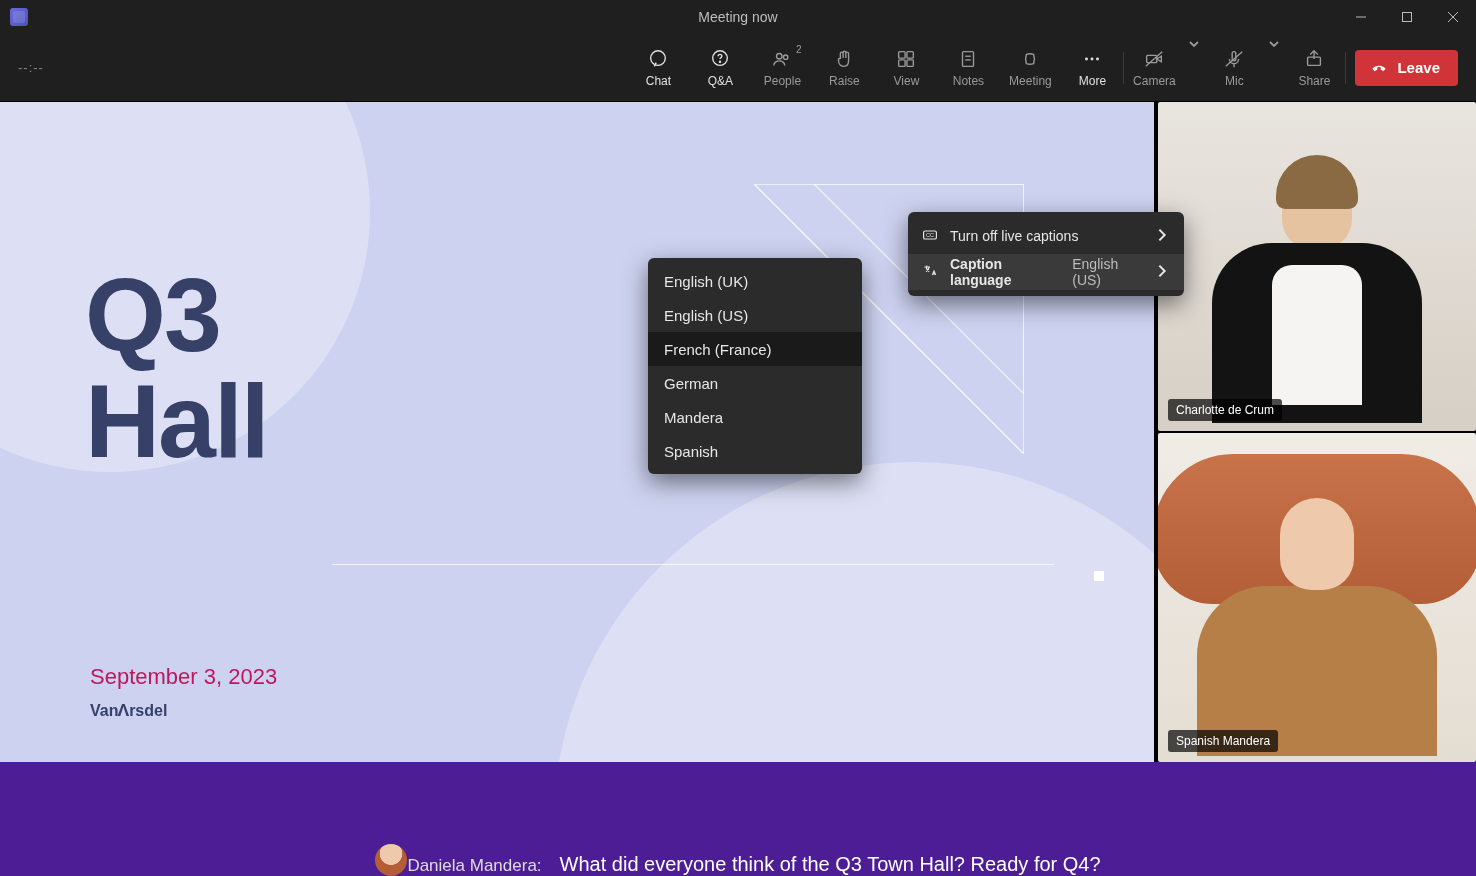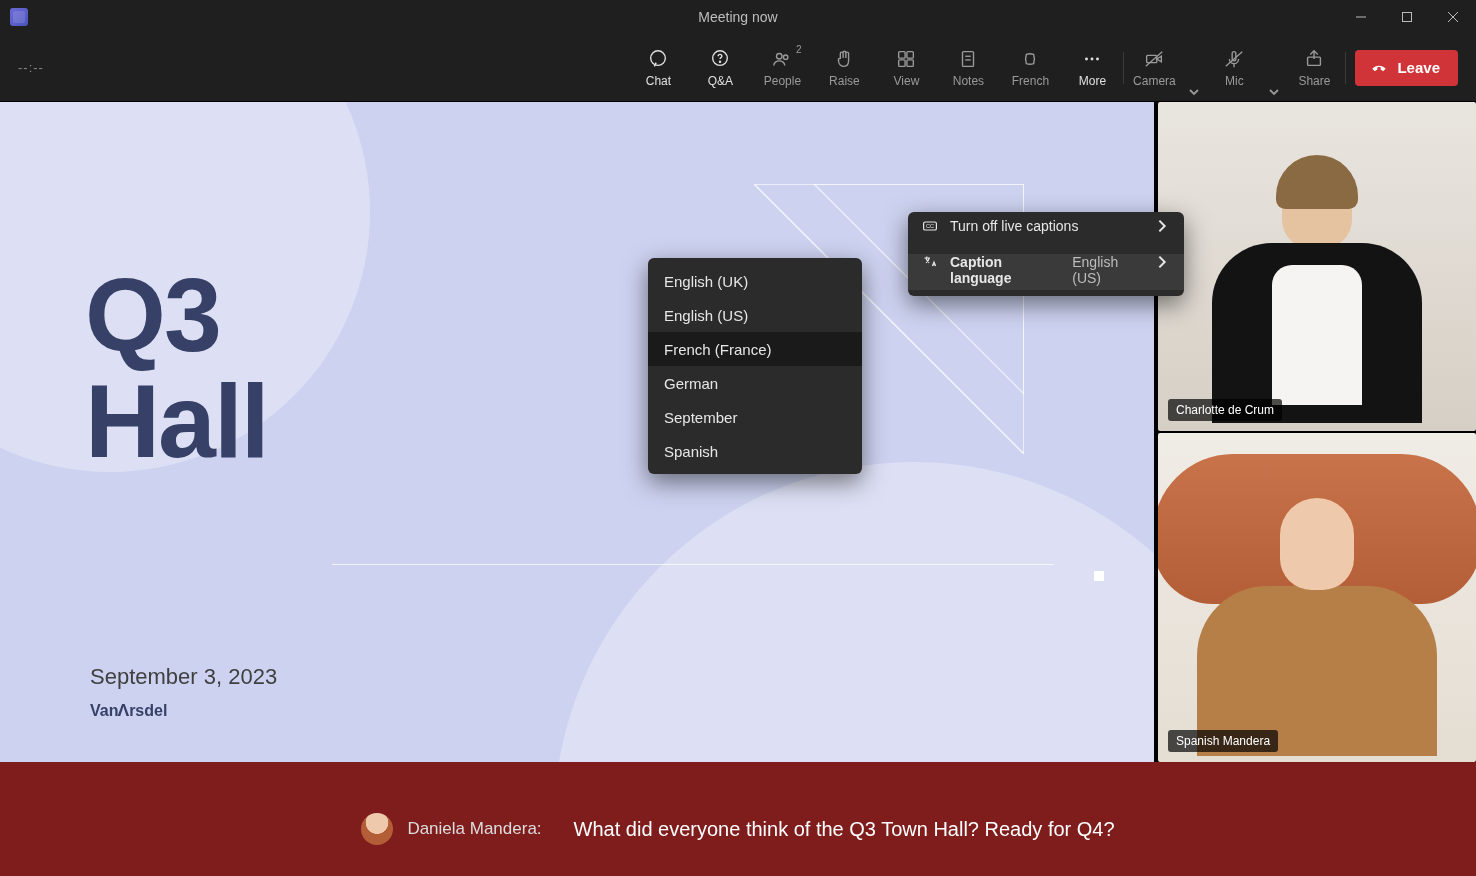--- a/index.html
+++ b/index.html
@@ -18,37 +18,37 @@
   .toolbar { height: 68px; background: #1f1f1f; display:flex; align-items:center; color:#bbb; border-bottom:1px solid #000;}
   .timer { margin-left:18px; font-size:13px; color:#888; letter-spacing:1px;}
   .tool-group { margin-left:auto; display:flex; align-items:center; height:100%; }
   .tool-btn { display:flex; flex-direction:column; align-items:center; justify-content:center; width:62px; height:60px; color:#9a9a9a; font-size:12px; cursor:pointer; position:relative;}
   .tool-btn.sep::after { content:""; position:absolute; right:-1px; top:14px; bottom:14px; width:1px; background:#3a3a3a;}
   .tool-btn .ico { width:22px; height:22px; margin-bottom:4px; display:flex; align-items:center; justify-content:center;}
   .tool-btn.active { color:#e0e0e0; }
   .tool-btn svg { width:22px; height:22px; stroke:#9a9a9a; fill:none; stroke-width:1.5; }
   .tool-btn.active svg { stroke:#e0e0e0; }
   .badge { position:absolute; top:6px; right:12px; font-size:10px; color:#9a9a9a;}
-  .chev-group { display:flex; align-items:flex-end; }
+  .chev-group { display:flex; align-items:flex-start; }
   .chev { width:18px; display:flex; align-items:center; justify-content:center; }
   .chev svg{ width:12px; height:12px; stroke:#9a9a9a; fill:none; stroke-width:1.8;}
   .leave-btn { margin:0 18px 0 10px; height:36px; padding:0 18px 0 14px; background:#d13438; color:#fff; border:none; border-radius:4px; display:flex; align-items:center; font-size:15px; font-weight:600; cursor:pointer; gap:8px;}
   .leave-btn svg{ width:20px; height:20px; fill:#fff;}
   
   
   .stage { position:relative; height: 660px; display:flex; background:#000; }
   .presentation { flex:1; background:#cdd2f0; position:relative; overflow:hidden;padding-left:36px; }
   .presentation .big-circle { position:absolute; width:520px; height:520px; border-radius:50%; background:#dde0f4; top:-150px; left:-150px; }
   .presentation .big-circle2 { position:absolute; width:720px; height:720px; border-radius:50%; background:#dde0f4; bottom:-420px; right:-120px; }
   .presentation .triangle { position:absolute; top:82px; right:130px; width:270px; height:270px; }
   .presentation .triangle svg{ width:100%; height:100%; }
   .presentation .hr { position:absolute; top:462px; left:332px; right:100px; height:1px; background:#ffffffb8;}
   .presentation .dot { position:absolute; top:469px; right:50px; width:10px; height:10px; background:#fff;}
   .pres-title { position:absolute; top:160px; left:85px; font-size:104px; line-height:1.02; font-weight:600; color:#374168; letter-spacing:-2px;}
-  .pres-date { position:absolute; bottom:72px; left:90px; font-size:22px; color:#404040;}
+  .pres-date { position:absolute; bottom:72px; left:90px; font-size:22px; color:#be185d;}
   .pres-logo { position:absolute; bottom:42px; left:90px; font-size:16px; color:#374168; font-weight:600;}
   .pres-logo .arc { display:inline-block; transform:scaleX(1.1);}
   
   
   .videos { width:322px; display:flex; flex-direction:column; gap:2px; padding:0 0 0 4px; background:#000;}
   .video-tile { flex:1; position:relative; overflow:hidden; border-radius:2px;}
   .video-tile .nametag { position:absolute; bottom:10px; left:10px; background:#000000b0; color:#fff; font-size:12px; padding:4px 8px; border-radius:3px;}
   .v1 { background: linear-gradient(180deg,#e9e5df 0%,#d6cfc5 100%);}
   .v1 .person { position:absolute; bottom:0; left:50%; transform:translateX(-50%); width:240px; height:280px;}
   .v1 .person .head{ width:70px;height:88px;background:#e5c2a0;border-radius:40px 40px 34px 34px;margin:10px auto 0;position:relative;}
@@ -56,32 +56,32 @@
   .v1 .person .body{ width:210px;height:180px;background:#131313;border-radius:60px 60px 0 0;margin:-6px auto 0; position:relative;}
   .v1 .person .shirt{ position:absolute; top:22px; left:50%; transform:translateX(-50%); width:90px; height:140px; background:#f5f4f2; border-radius:20px 20px 0 0;}
   .v2 { background: linear-gradient(180deg,#f0ece6 0%,#e4ddd2 100%);}
   .v2 .person { position:absolute; bottom:0; left:50%; transform:translateX(-50%); width:260px; height:290px;}
   .v2 .person .head{ width:74px;height:92px;background:#eec9ab;border-radius:40px 40px 34px 34px;margin:26px auto 0;position:relative;}
   .v2 .person .hair{ position:absolute; top:-18px; left:-34px; right:-34px; height:150px; background:linear-gradient(#c8734a,#b45e37); border-radius:80px 80px 60px 60px; z-index:-1;}
   .v2 .person .body{ width:240px;height:170px;background:#b67f48;border-radius:70px 70px 0 0;margin:-4px auto 0;}
   
   
   .menu-caption { position:absolute; top:110px; left:908px; width:276px; background:#2b2b2b; border-radius:6px; padding:6px 0; box-shadow:0 8px 24px rgba(0,0,0,.5); color:#e6e6e6; font-size:14px;}
-  .menu-caption .row { display:flex; height:36px; padding:0 14px; gap:12px; cursor:pointer;}
+  .menu-caption .row { display:flex; align-items:center; height:36px; padding:0 14px; gap:12px; cursor:pointer;}
   .menu-caption .row.sel{ background:#3a3a3a;}
   .menu-caption .row .ric { margin-left:auto; }
   .menu-caption svg{ width:16px; height:16px; stroke:#e6e6e6; fill:none; stroke-width:1.5;}
   .menu-caption .val { color:#bdbdbd; margin-left:6px;}
   
   .menu-lang { position:absolute; top:156px; left:648px; width:214px; background:#2b2b2b; border-radius:6px; padding:6px 0; box-shadow:0 8px 24px rgba(0,0,0,.5); color:#e6e6e6; font-size:15px;}
   .menu-lang .item { height:34px; display:flex; align-items:center; padding:0 16px; cursor:pointer;}
   .menu-lang .item.sel{ background:#1a1a1a;}
   
   
-  .caption-bar { height:114px; background:#7f1d1d; display:flex; align-items:center; justify-content:center; color:#fff; padding-top:20px; gap:14px;}
+  .caption-bar { height:114px; background:#4c1d95; display:flex; align-items:flex-end; justify-content:center; color:#fff; padding-top:20px; }
   .caption-bar .avatar{ width:32px; height:32px; border-radius:50%; background:radial-gradient(circle at 50% 30%, #eec9ab 0 40%, #b45e37 42% 100%);}
   .caption-bar .speaker{ font-size:17px; color:#ddd;}
   .caption-bar .text{ font-size:20px; color:#fff; margin-left:18px;}
 </style>
 </head>
 <body>
 
 <div class="titlebar">
   <div class="app-icon"></div>
   <div class="title">Meeting now</div>
@@ -166,21 +166,21 @@
           </svg>
         </span>
       <span>Notes</span>
     </div>
     <div class="tool-btn">
       <span class="ico">
           <svg viewBox="0 0 24 24">
             <path d="M8 7c3-1 5-1 8 0 1 3 1 7 0 10-3 1-5 1-8 0-1-3-1-7 0-10z"></path>
           </svg>
         </span>
-      <span>French</span>
+      <span>Meeting</span>
     </div>
     <div class="tool-btn active sep">
       <span class="ico">
           <svg viewBox="0 0 24 24">
             <circle cx="6" cy="12" r="1.6" fill="#e0e0e0" stroke="none"></circle>
             <circle cx="12" cy="12" r="1.6" fill="#e0e0e0" stroke="none"></circle>
             <circle cx="18" cy="12" r="1.6" fill="#e0e0e0" stroke="none"></circle>
           </svg>
         </span>
       <span>More</span>
@@ -302,21 +302,21 @@
             <polyline points="4,2 8,6 4,10"></polyline>
           </svg></span>
     </div>
   </div>
 
   <div class="menu-lang" id="lang-menu">
       <div class="item">English (UK)</div>
       <div class="item">English (US)</div>
       <div class="item sel">French (France)</div>
       <div class="item">German</div>
-      <div class="item">September</div>
+      <div class="item">Mandera</div>
       <div class="item">Spanish</div>
     </div>
 </div>
 
 <div class="caption-bar">
   <div class="avatar"></div>
   <div class="speaker">Daniela Mandera:</div>
   <div class="text">What did everyone think of the Q3 Town Hall? Ready for Q4?</div>
 </div>
 

